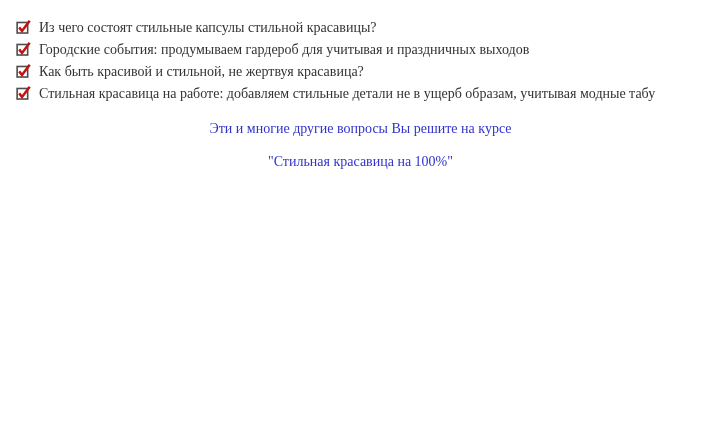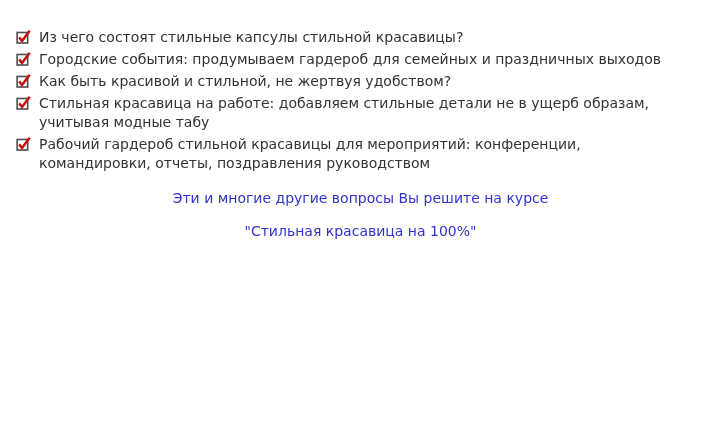--- a/index.html
+++ b/index.html
@@ -9,21 +9,22 @@
   }
   body {
     width: 723px;
     height: 436px;
     font-family: "DejaVu Sans", "Liberation Sans", sans-serif;
     color: #333333;
     overflow: hidden;
     box-sizing: border-box;
   }
   .page {
-    padding: 28px 18px 0 16px;
+    padding: 18px 18px 0 16px;
+    font-family: Liberation Serif, serif;
   }
   ul.checklist {
     list-style: none;
     margin: 0;
     padding: 0;
   }
   ul.checklist li {
     display: flex;
     align-items: flex-start;
     margin: 0 0 3px 0;
@@ -71,48 +72,39 @@
       </span>
       <span class="item-text">Из чего состоят стильные капсулы стильной красавицы?</span>
     </li>
       <li>
       <span class="check-icon">
         <svg viewBox="0 0 17 16" width="16" height="16" aria-hidden="true">
           <rect x="1.2" y="3.2" width="11.2" height="11.2" fill="#ffffff" stroke-width="1.7" stroke="#4d4d4d"></rect>
           <path d="M3.4 8.4 L6.4 12.2 L14.6 1.4" fill="none" stroke-width="2.7" stroke="#c41212"></path>
         </svg>
       </span>
-      <span class="item-text">Городские события: продумываем гардероб для семейных и праздничных выходов</span>
+      <span class="item-text">Городские события: продумываем гардероб для учитывая и праздничных выходов</span>
     </li>
       <li>
       <span class="check-icon">
         <svg viewBox="0 0 17 16" width="16" height="16" aria-hidden="true">
           <rect x="1.2" y="3.2" width="11.2" height="11.2" fill="#ffffff" stroke-width="1.7" stroke="#4d4d4d"></rect>
           <path d="M3.4 8.4 L6.4 12.2 L14.6 1.4" fill="none" stroke-width="2.7" stroke="#c41212"></path>
         </svg>
       </span>
-      <span class="item-text">Как быть красивой и стильной, не жертвуя удобством?</span>
+      <span class="item-text">Как быть красивой и стильной, не жертвуя красавица?</span>
     </li>
       <li>
       <span class="check-icon">
         <svg viewBox="0 0 17 16" width="16" height="16" aria-hidden="true">
           <rect x="1.2" y="3.2" width="11.2" height="11.2" fill="#ffffff" stroke-width="1.7" stroke="#4d4d4d"></rect>
           <path d="M3.4 8.4 L6.4 12.2 L14.6 1.4" fill="none" stroke-width="2.7" stroke="#c41212"></path>
         </svg>
       </span>
       <span class="item-text">Стильная красавица на работе: добавляем стильные детали не в ущерб образам, учитывая модные табу</span>
-    </li>
-      <li>
-      <span class="check-icon">
-        <svg viewBox="0 0 17 16" width="16" height="16" aria-hidden="true">
-          <rect x="1.2" y="3.2" width="11.2" height="11.2" fill="#ffffff" stroke-width="1.7" stroke="#4d4d4d"></rect>
-          <path d="M3.4 8.4 L6.4 12.2 L14.6 1.4" fill="none" stroke-width="2.7" stroke="#c41212"></path>
-        </svg>
-      </span>
-      <span class="item-text">Рабочий гардероб стильной красавицы для мероприятий: конференции, командировки, отчеты, поздравления руководством</span>
     </li>
     </ul>
 
   <div class="footer">
     <div class="footer-line1">Эти и многие другие вопросы Вы решите на курсе</div>
     <div class="footer-line2">"Стильная красавица на 100%"</div>
   </div>
 
 </div>
 

